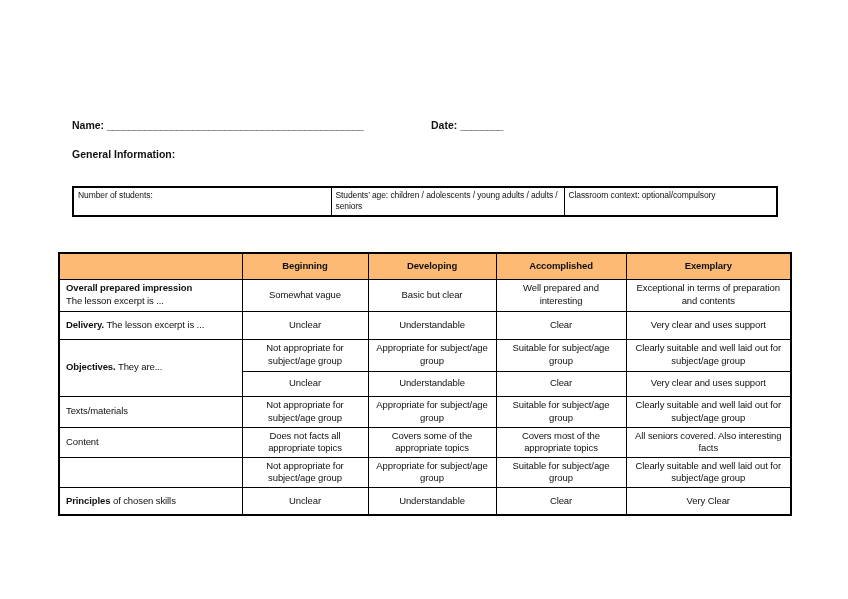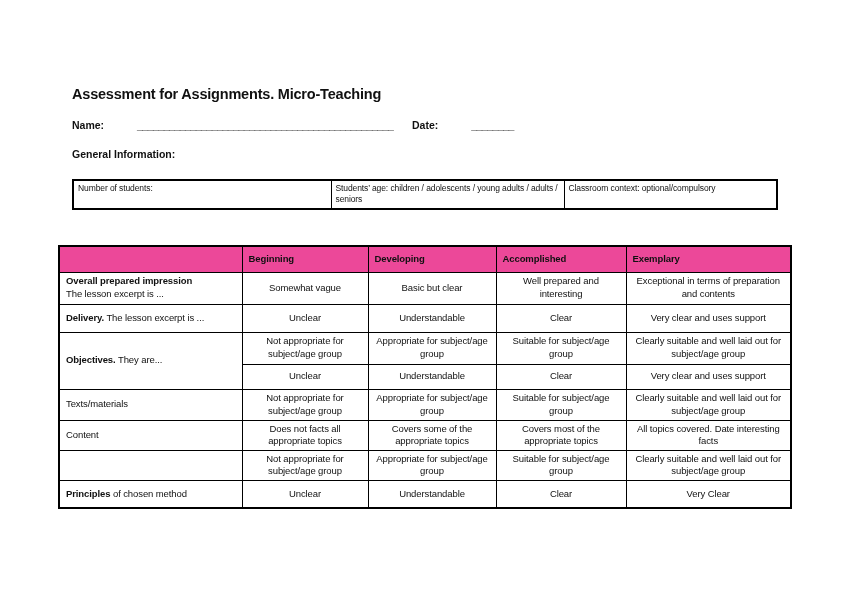--- a/index.html
+++ b/index.html
@@ -21,34 +21,34 @@
   }
   .name-row {
     position: absolute;
     left: 72px; top: 119px;
     font-size: 10.5px;
     font-weight: 700;
     white-space: nowrap;
   }
   .date-row {
     position: absolute;
-    left: 412px; top: 119px;
+    left: 431px; top: 119px;
     font-size: 10.5px;
     font-weight: 700;
     white-space: nowrap;
   }
-  .blank-line { font-weight: 700; letter-spacing: -0.5px; margin-left: 30px; }
+  .blank-line { font-weight: 700; letter-spacing: -0.5px; }
   .section-heading {
     position: absolute;
     left: 72px; top: 148px;
     font-size: 10.5px;
     font-weight: 700;
     text-align: center;
   }
-  table { border-collapse: collapse; table-layout: fixed; }
+  table { border-collapse: collapse; table-layout: fixed; margin-top: 7px; }
   .info-table {
     position: absolute;
     left: 72px; top: 179px;
     width: 704px;
     border: 2px solid #000000;
     font-size: 8.5px;
     line-height: 1.3;
     letter-spacing: -0.1px;
   }
   .info-table td {
@@ -65,41 +65,40 @@
     font-size: 9.5px;
     line-height: 1.32;
     letter-spacing: -0.1px;
   }
   .rubric-table th, .rubric-table td {
     border: 1px solid #000000;
     padding: 2px 6px;
     vertical-align: middle;
   }
   .rubric-table th {
-    background: #ec4899;
+    background: #fdba74;
     font-weight: 700;
     font-size: 9.5px;
-    text-align: left;
+    text-align: center;
   }
   .rubric-table .label-cell { text-align: left; }
   .rubric-table .data-cell { text-align: center; }
   .b { font-weight: 700; }
   tr.hdr  { height: 26px; }
   tr.h32  { height: 32px; }
   tr.h31  { height: 31px; }
   tr.h29  { height: 29px; }
   tr.h28  { height: 28px; }
   tr.h25  { height: 25px; }
 </style>
 </head>
 <body>
 
 <div class="page">
 
-  <div class="doc-title">Assessment for Assignments. Micro-Teaching</div>
 
   <div class="name-row">
     <span>Name:</span>
     <span class="blank-line">________________________________________________</span>
   </div>
 
   <div class="date-row">
     <span>Date:</span>
     <span class="blank-line">________</span>
   </div>
@@ -186,36 +185,36 @@
         <td class="data-cell">Clearly suitable and well laid out for subject/age group</td>
       </tr>
 
       <tr class="h29">
         <td class="label-cell">
           <span class="b"></span><span>Content</span>
         </td>
         <td class="data-cell">Does not facts all appropriate topics</td>
         <td class="data-cell">Covers some of the appropriate topics</td>
         <td class="data-cell">Covers most of the appropriate topics</td>
-        <td class="data-cell">All topics covered. Date interesting facts</td>
+        <td class="data-cell">All seniors covered. Also interesting facts</td>
       </tr>
 
       <tr class="h29">
         <td class="label-cell">
           <span class="b"></span><span></span>
         </td>
         <td class="data-cell">Not appropriate for subject/age group</td>
         <td class="data-cell">Appropriate for subject/age group</td>
         <td class="data-cell">Suitable for subject/age group</td>
         <td class="data-cell">Clearly suitable and well laid out for subject/age group</td>
       </tr>
 
       <tr class="h28">
         <td class="label-cell">
-          <span class="b">Principles</span><span> of chosen method</span>
+          <span class="b">Principles</span><span> of chosen skills</span>
         </td>
         <td class="data-cell">Unclear</td>
         <td class="data-cell">Understandable</td>
         <td class="data-cell">Clear</td>
         <td class="data-cell">Very Clear</td>
       </tr>
     </tbody>
   </table>
 
 </div>

